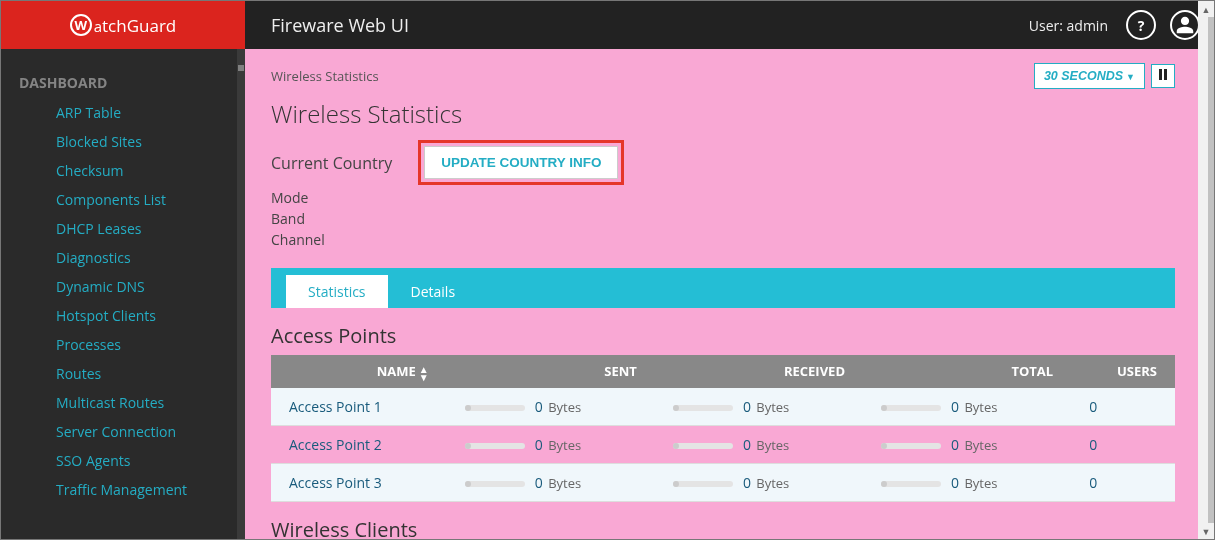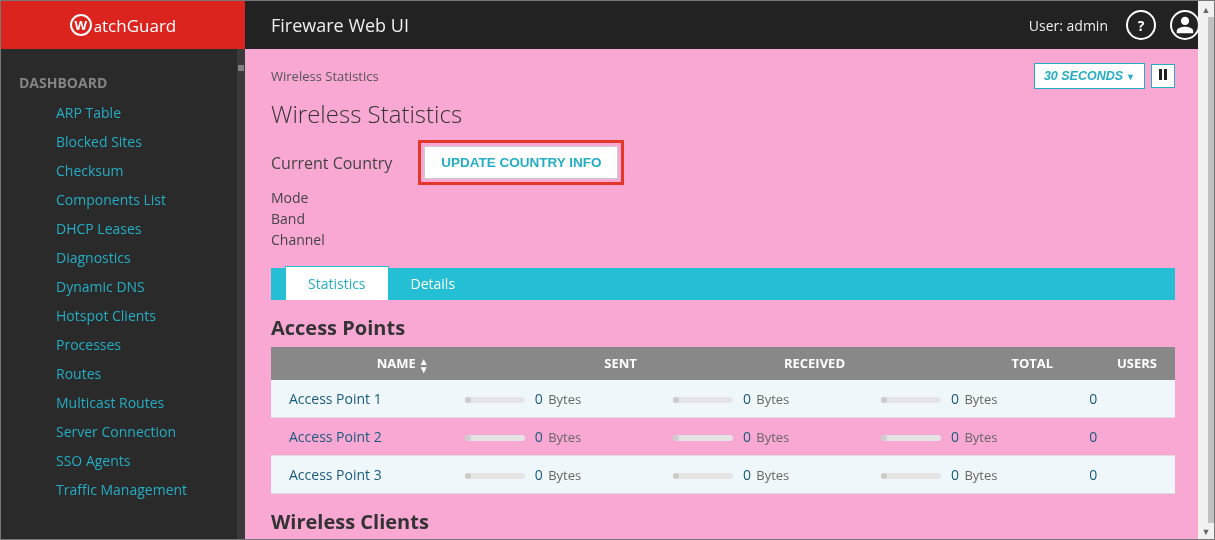--- a/index.html
+++ b/index.html
@@ -40,26 +40,26 @@
   .refresh-btn .caret { font-size: 9px; margin-left: 3px; }
   .pause-btn { border: 1px solid #24adc4; color: #3a3a3a; font-size: 12px; padding: 4px 6px; background: #fff; cursor: pointer; }
 
   h1.page-title { font-weight: 300; font-size: 24px; color: #333; margin-bottom: 10px; }
   .info-row { display: flex; align-items: center; gap: 26px; margin-bottom: 2px; }
   .info-label { font-size: 16px; color: #444; }
   .update-btn-wrap { border: 3px solid #e5362a; padding: 3px; }
   .update-btn { border: 1px solid #ccc; color: #24adc4; font-weight: 700; font-size: 13.5px; padding: 8px 16px; background: #fff; cursor: pointer; }
   .info-list div { font-size: 14px; color: #444; padding: 1px 0; }
 
-  .tab-bar { margin-top: 18px; background: #24bed5; height: 32px; display: flex; align-items: flex-end; padding-left: 14px; }
+  .tab-bar { margin-top: 18px; background: #24bed5; height: 40px; display: flex; align-items: flex-end; padding-left: 14px; }
   .tab { height: 34px; display: flex; align-items: center; padding: 0 22px; font-size: 14px; cursor: pointer; }
   .tab.active { background: #fff; color: #24adc4; border: 1px solid #24bed5; border-bottom: none; }
   .tab.inactive { color: #fff; }
 
-  h2.section-title { font-weight: 700; font-size: 20px; color: #333; margin: 14px 0 6px 0; }
+  h2.section-title { font-weight: 400; font-size: 20px; color: #333; margin: 14px 0 6px 0; }
 
   table.ap-table { width: 100%; border-collapse: collapse; font-size: 14px; }
   table.ap-table thead th { background: #888; color: #fff; font-weight: 700; font-size: 13px; text-align: right; padding: 7px 18px; }
   table.ap-table thead th .sort { font-size: 10px; margin-left: 3px; line-height: 8px; display: inline-block; vertical-align: middle; }
   table.ap-table tbody td { padding: 9px 18px; border-bottom: 1px solid #ddd; }
   table.ap-table tbody tr.alt { background: #f0f7fb; }
   table.ap-table tbody td.name { color: #195b7c; }
   table.ap-table tbody tr.alt td:not(.name), table.ap-table tbody tr:not(.alt) td:not(.name) {}
   .bar { display: inline-block; width: 60px; height: 6px; background: #e4e4e4; border-radius: 3px; margin-right: 10px; vertical-align: middle; }
   .bar::before { content:""; display:inline-block; width:6px; height:6px; background:#ccc; border-radius:3px; vertical-align: top;}

